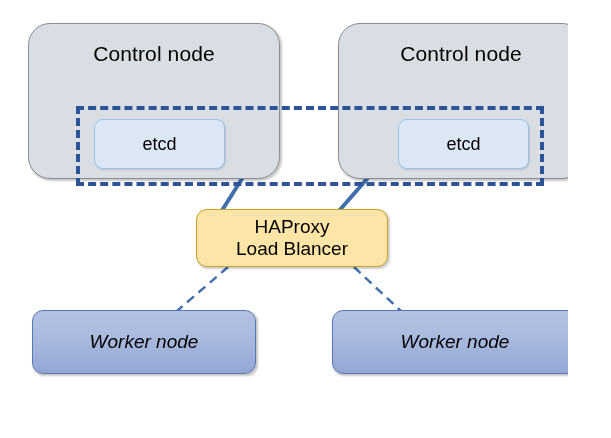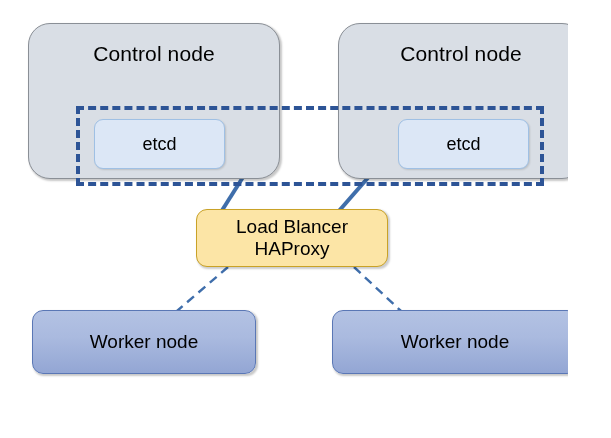--- a/index.html
+++ b/index.html
@@ -99,20 +99,21 @@
     border: 1.4px solid #5a77b5;
     border-radius: 11px;
     display: flex;
     align-items: center;
     justify-content: center;
     box-shadow: 1.5px 1.5px 2px rgba(0,0,0,0.22);
   }
   .worker-label {
     font-size: 19px;
     color: #000000;
+    font-style: italic;
   }
 </style>
 </head>
 <body>
 
 <div id="canvas">
 
   <svg id="edges" viewBox="0 0 611 438" width="611" height="438" xmlns="http://www.w3.org/2000/svg">
     <line x1="245" y1="174" x2="221" y2="212" stroke="#3f6eab" stroke-width="4" stroke-linecap="butt"></line>
     <line x1="373" y1="172" x2="338" y2="212" stroke="#3f6eab" stroke-width="4" stroke-linecap="butt"></line>
@@ -132,22 +133,22 @@
 
   <div class="etcd-box" style="left:94px; top:119px; width:131px; height:50px;">
     <span class="etcd-label">etcd</span>
   </div>
 
   <div class="etcd-box" style="left:398px; top:119px; width:131px; height:50px;">
     <span class="etcd-label">etcd</span>
   </div>
 
   <div class="lb-box" style="left:196px; top:209px; width:192px; height:58px;">
+    <span class="lb-line">HAProxy</span>
     <span class="lb-line">Load Blancer</span>
-    <span class="lb-line">HAProxy</span>
   </div>
 
   <div class="worker-node" style="left:32px; top:310px; width:224px; height:64px;">
     <span class="worker-label">Worker node</span>
   </div>
 
   <div class="worker-node" style="left:332px; top:310px; width:246px; height:64px;">
     <span class="worker-label">Worker node</span>
   </div>
 

